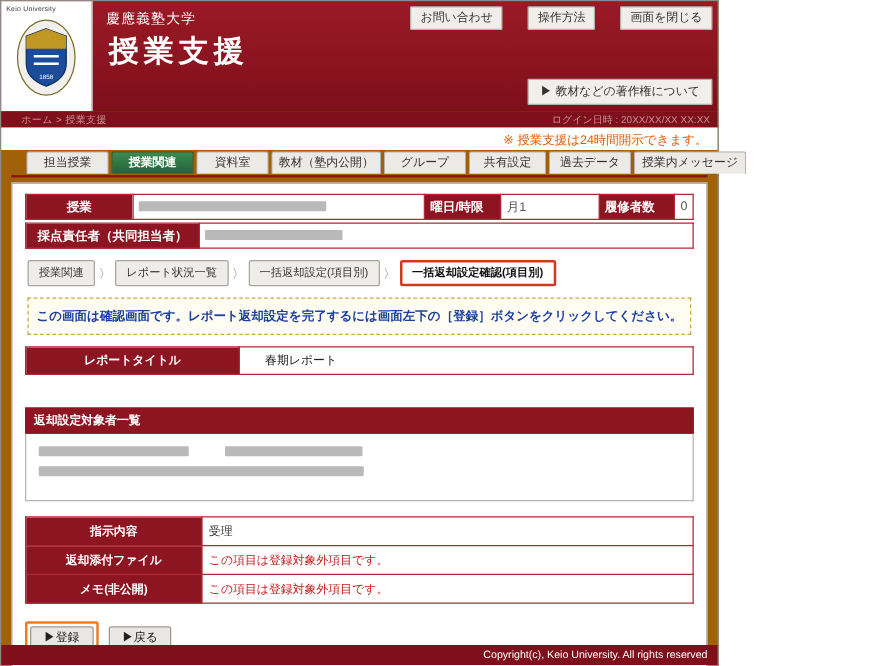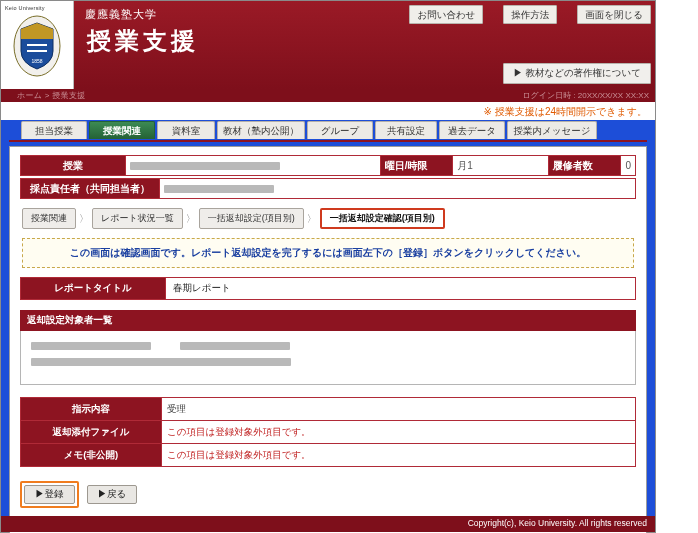--- a/index.html
+++ b/index.html
@@ -4,21 +4,21 @@
 <style>
   html,body{margin:0;padding:0;}
   body{
     width:698px;height:533px;
     background:#ffffff;
     font-family:"Liberation Sans","DejaVu Sans",sans-serif;
     font-size:11px;
     color:#222;
     overflow:hidden;
   }
-  #app{position:relative;width:656px;height:533px;border:1px solid #8a8a8a;box-sizing:border-box;background:#1d4ed8;}
+  #app{position:relative;width:575px;height:533px;border:1px solid #8a8a8a;box-sizing:border-box;background:#a16207;}
 
   
   .hdr{position:relative;height:88px;background:#8d1421;
        background:linear-gradient(180deg,#9a1a26 0%, #7e0f1b 100%);}
   .hdr-left{position:absolute;left:0;top:0;width:72px;height:88px;background:#ffffff;
             border-right:1px solid #bbb;}
   .logo-caption{position:absolute;left:4px;top:4px;font-size:5.5px;color:#333;letter-spacing:.2px;}
   .crest{position:absolute;left:12px;top:14px;width:48px;height:62px;}
   .univ-name{position:absolute;left:84px;top:6px;color:#fff;font-size:11px;letter-spacing:1px;}
   .sys-title{position:absolute;left:86px;top:24px;color:#fff;font-size:24px;font-weight:bold;letter-spacing:4px;}
@@ -59,23 +59,23 @@
   
   .bcrumbs{margin:9px 0 0 2px;display:flex;align-items:center;gap:3px;}
   .bc{border:1px solid #a9a49d;background:#efedea;font-size:9px;padding:3px 8px;border-radius:2px;color:#333;cursor:pointer;}
   .bc.current{border:2px solid #cf3a1e;background:#fff;font-weight:bold;color:#111;padding:2px 8px;}
   .bcsep{color:#777;font-size:10px;}
 
   .msgbox{margin:9px 2px 0 2px;border:1px dashed #c8a84b;background:#fffdf2;
           padding:7px 6px;text-align:center;color:#1a3fa0;font-weight:bold;font-size:10px;}
 
   .rowtbl{margin-top:9px;border-collapse:collapse;width:100%;}
-  .rowtbl td{border:1px solid #b02a37;font-size:9.5px;padding:3px 7px;height:15px;}
-
-  .sec-head{margin-top:10px;background:#8d1421;color:#fff;font-size:9.5px;font-weight:bold;
+  .rowtbl td{border:1px solid #b02a37;font-size:9.5px;padding:3px 20px;height:15px;}
+
+  .sec-head{margin-top:26px;background:#8d1421;color:#fff;font-size:9.5px;font-weight:bold;
             padding:3px 6px;border:1px solid #8d1421;}
   .sec-body{border:1px solid #b5b5b5;border-top:none;height:54px;padding:8px 10px;box-sizing:border-box;}
   .sec-body .maskrow{margin-bottom:4px;}
 
   table.fields{margin-top:12px;border-collapse:collapse;width:100%;}
   table.fields td{border:1px solid #b02a37;font-size:9.5px;padding:3px 5px;height:16px;}
   td.flbl{background:#8d1421;color:#fff;text-align:center;width:130px;font-weight:bold;}
   td.fval{background:#fff;color:#333;}
   td.fval.warn{color:#c02020;}
 

